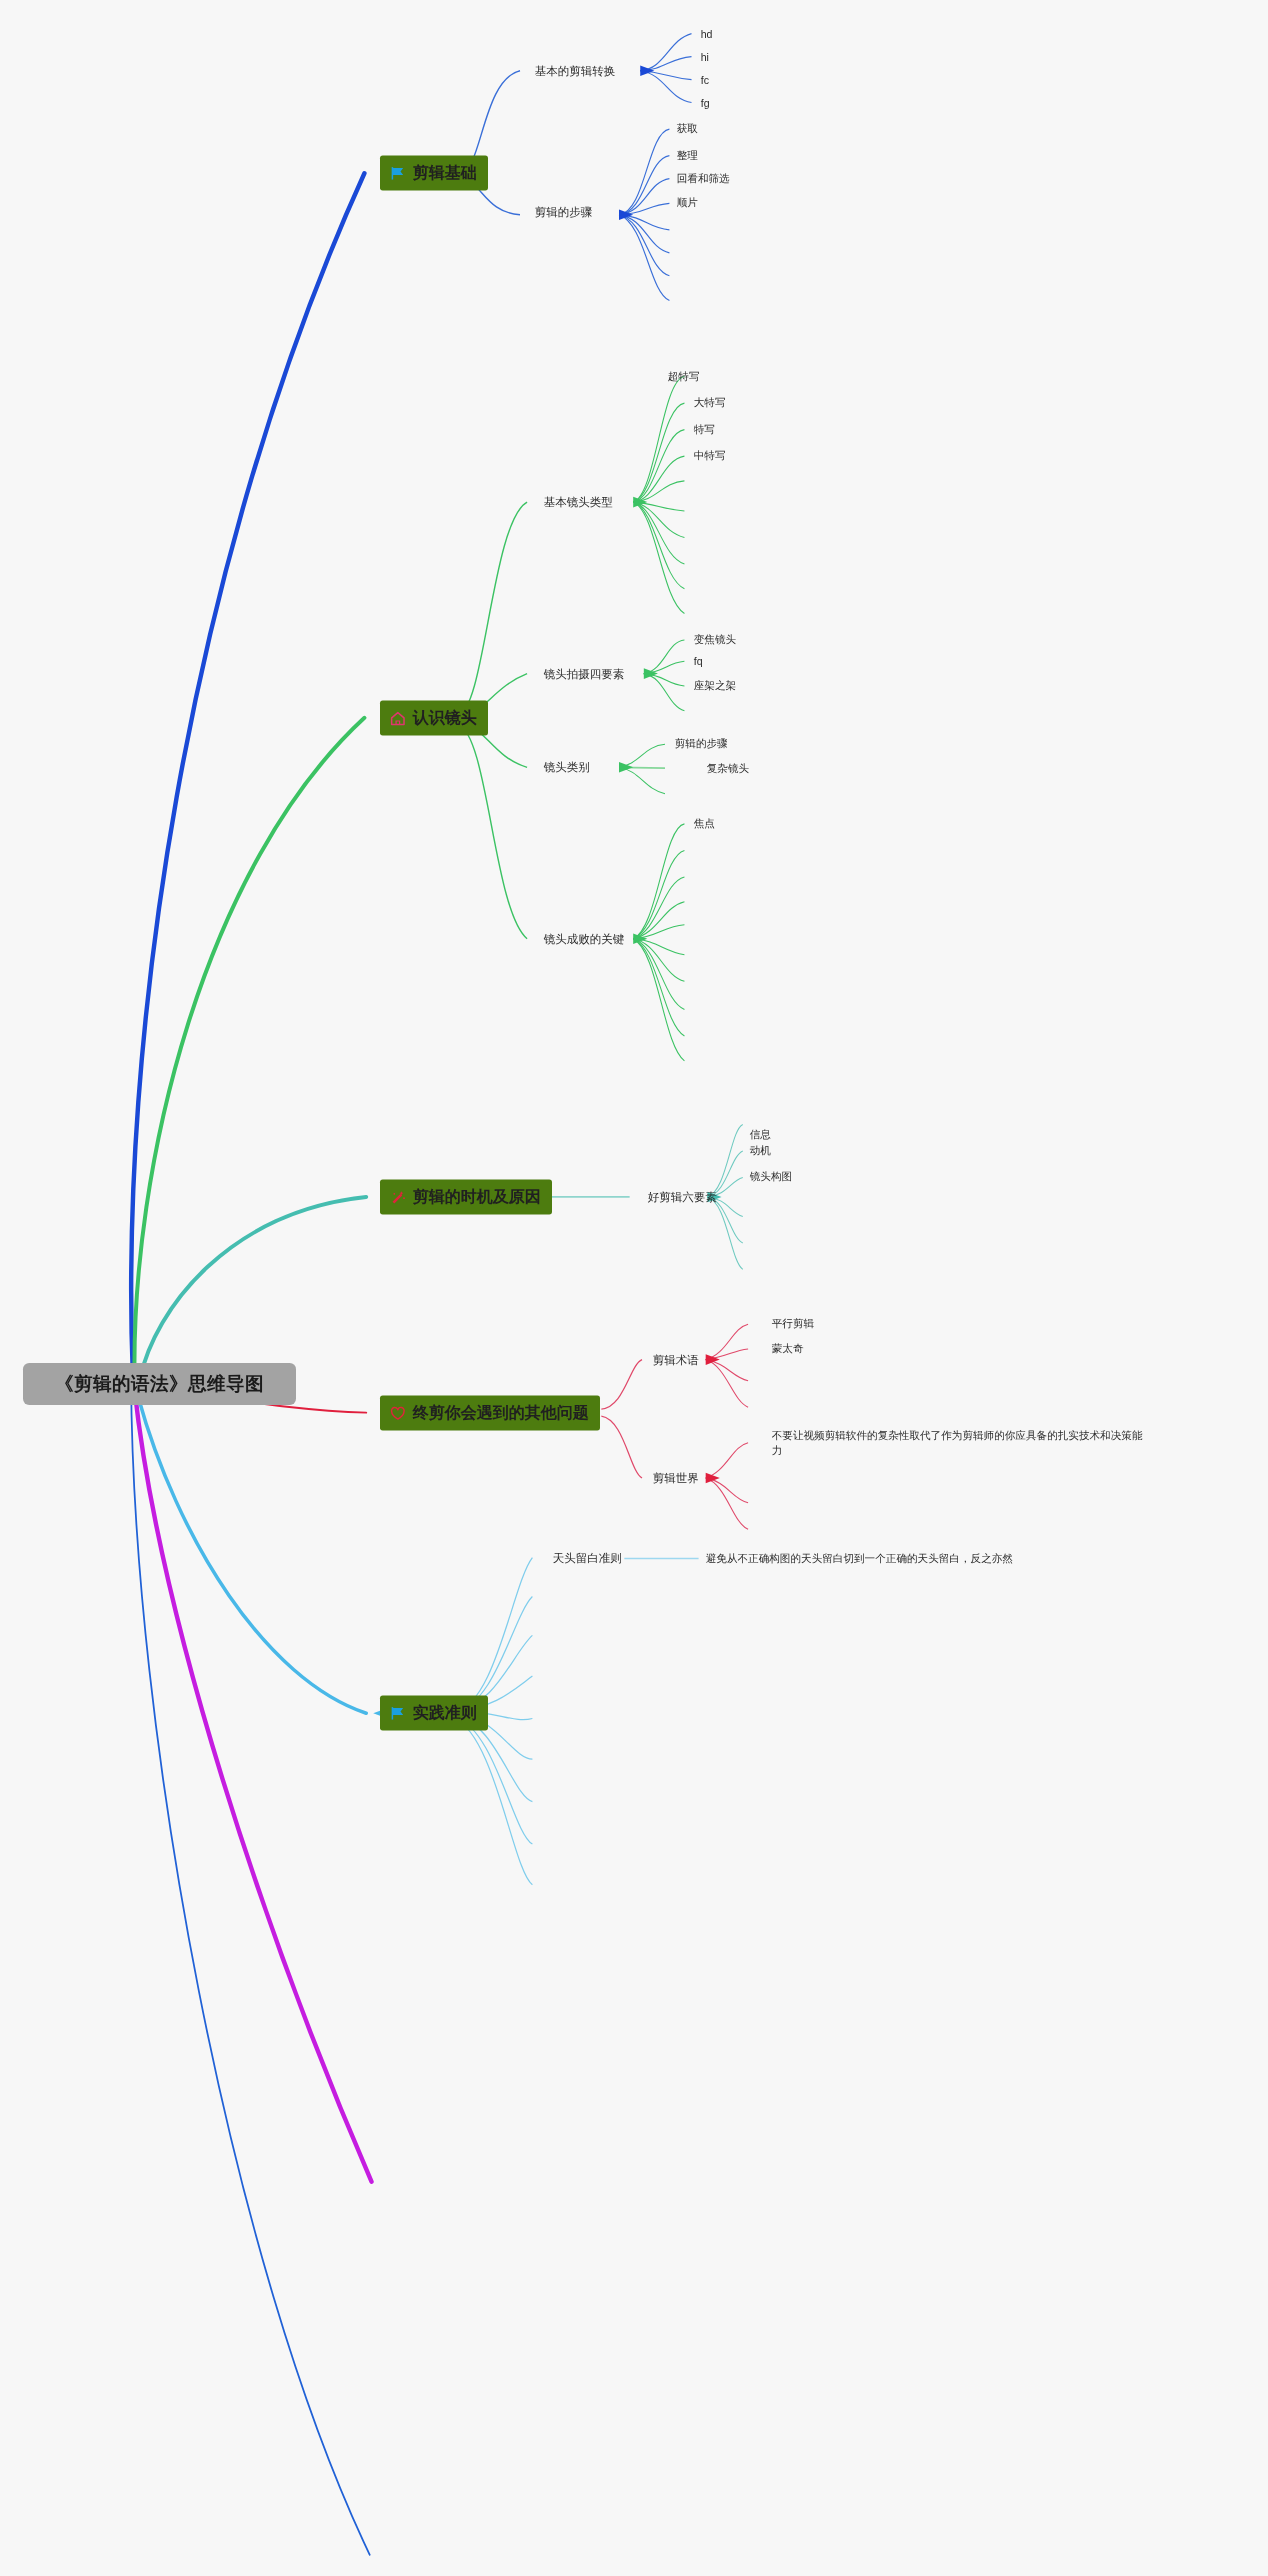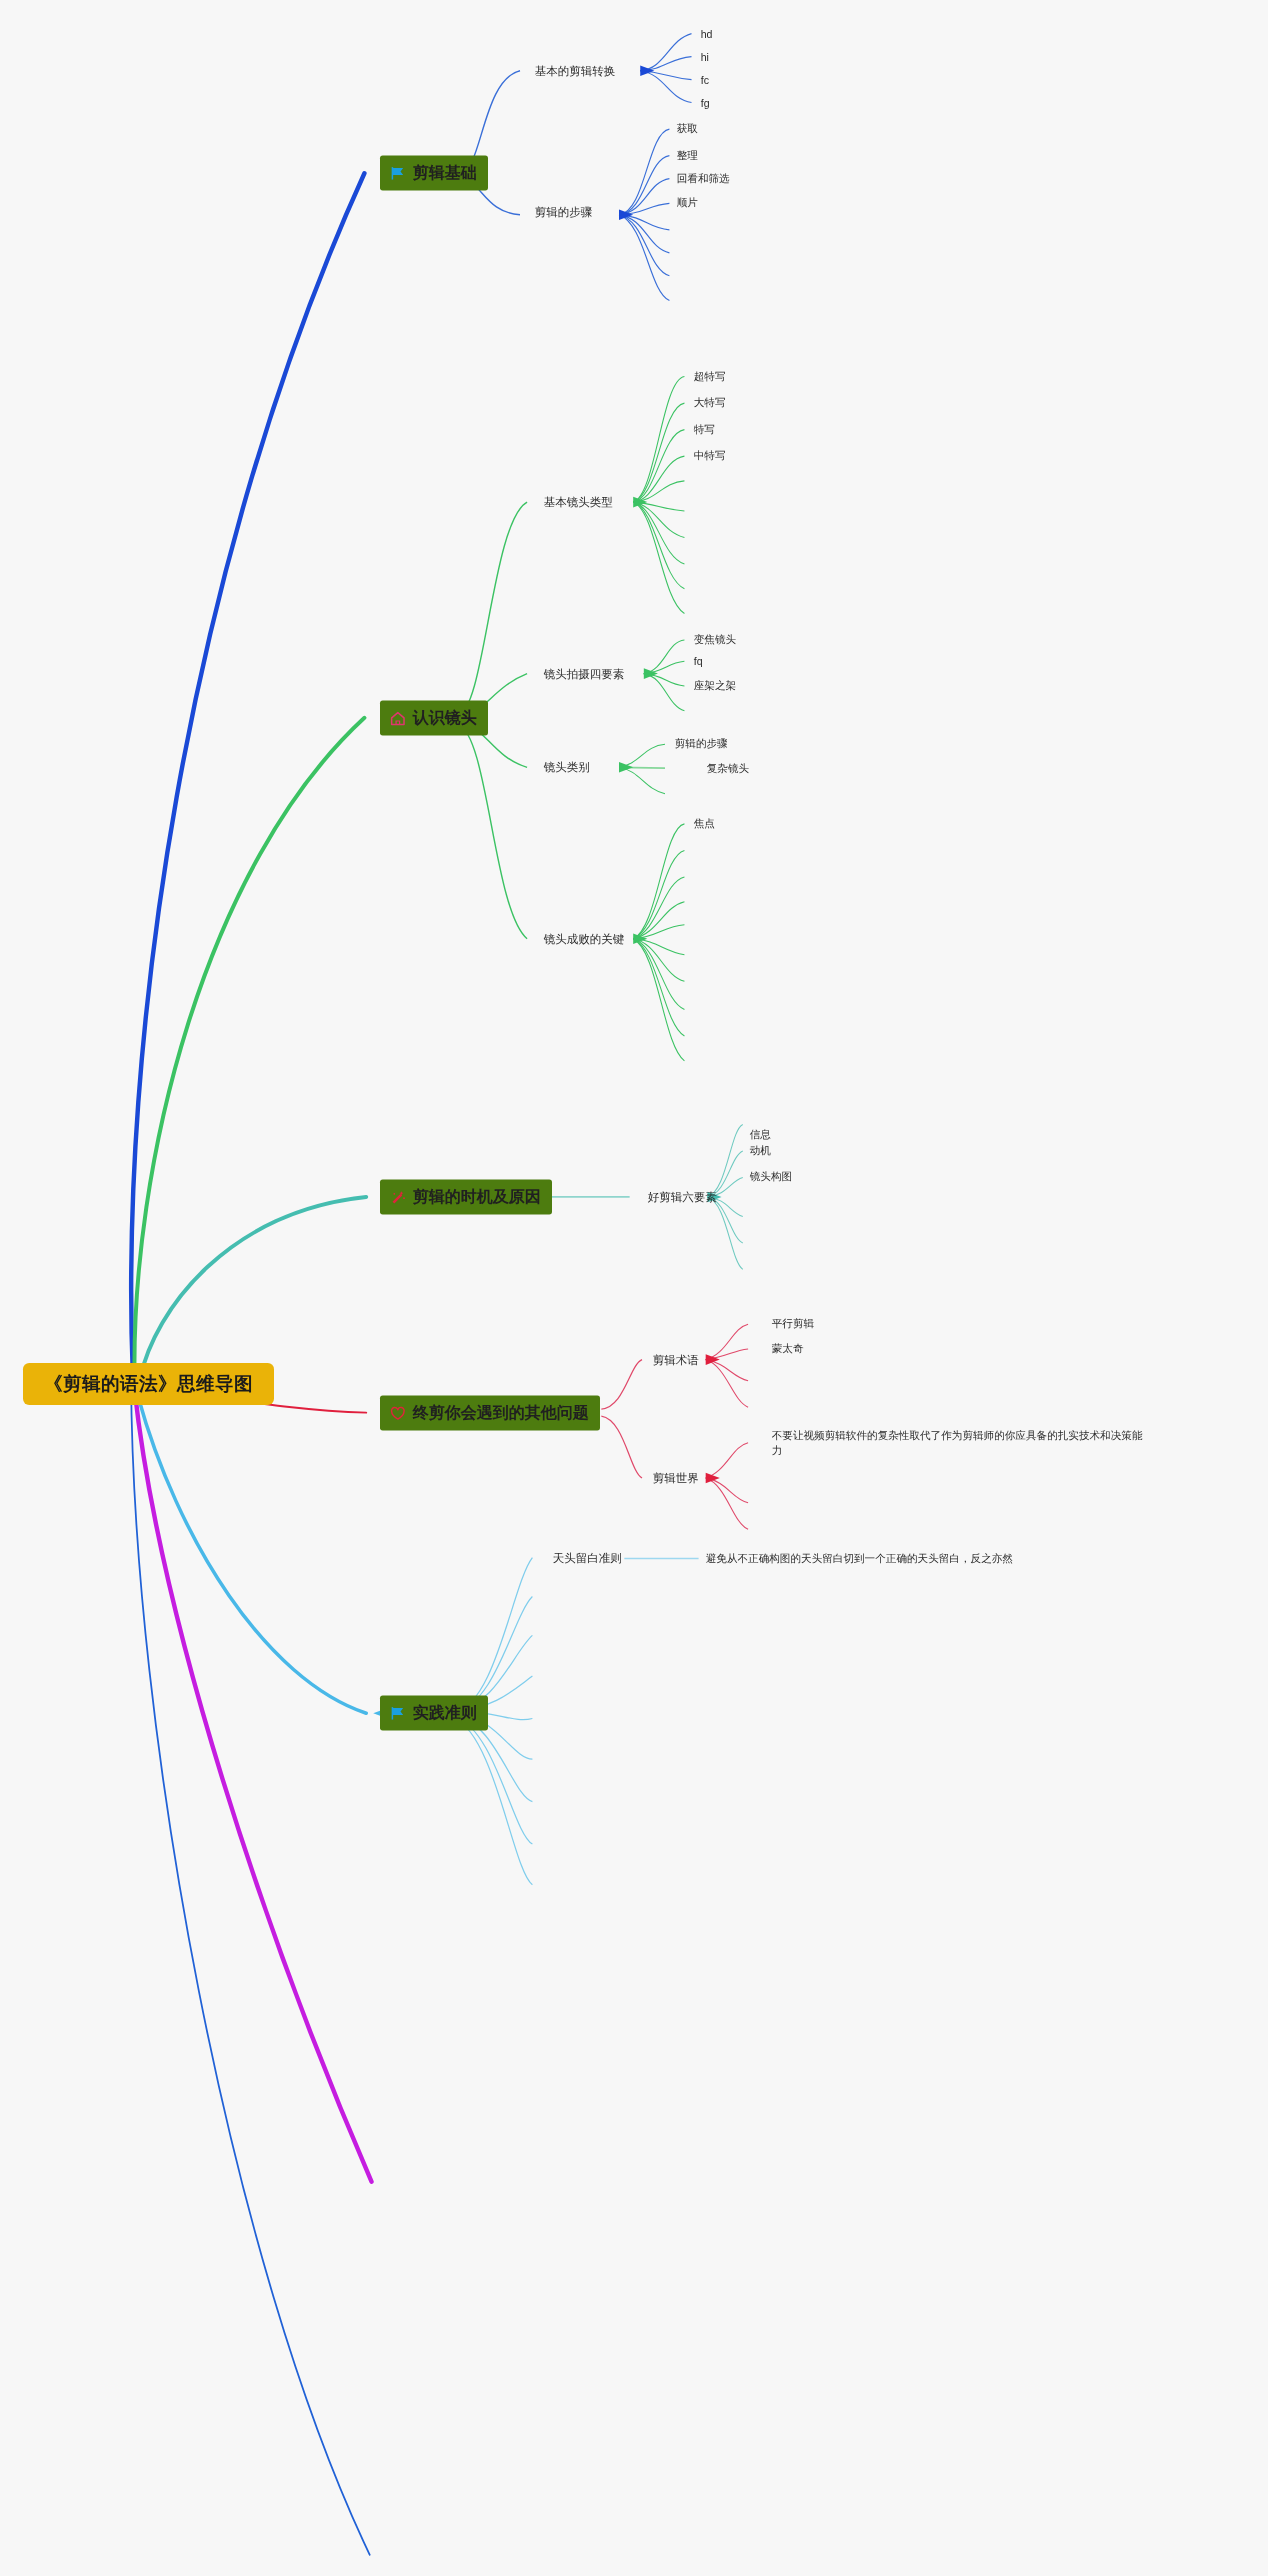--- a/index.html
+++ b/index.html
@@ -11,23 +11,23 @@
     position:relative;overflow:hidden;
   }
   #canvas{position:absolute;inset:0;width:1269px;height:2576px;}
   .node{
     position:absolute;
     display:flex;align-items:center;gap:6.2px;
     white-space:nowrap;
     transform:translateY(-50%);
   }
   .node.root{
-    background:#eab308;
+    background:#a3a3a3;
     border-radius:6.2px;
-    padding:8px 21px;
+    padding:8px 32px;
     font-size:18.6px;font-weight:bold;color:#1b1b1b;
     letter-spacing:0.4px;
   }
   .node.main{
     background:#4d7c0f;
     border-radius:2.7px;
     padding:7px 11.5px 7px 8.8px;
     font-size:16px;font-weight:bold;color:#202020;
   }
   .node.sub{
@@ -213,21 +213,21 @@
     <svg viewBox="0 0 20 20">
         <path d="M10 3.5 17 9.5v7.5H3V9.5z" fill="none" stroke="#e0356e" stroke-width="1.7" stroke-linejoin="round"></path>
         <path d="M8 17v-4h4v4" fill="none" stroke="#e0356e" stroke-width="1.4"></path>
       </svg>
   </span>
   <span>认识镜头</span>
 </div>
 <div class="node sub" style="left:541px;top:502px;">
     <span>基本镜头类型</span>
   </div>
-<div class="node leaf" style="left:691px;top:377px;">
+<div class="node leaf" style="left:665px;top:377px;">
     <span>超特写</span>
   </div>
 <div class="node leaf" style="left:691px;top:403px;">
     <span>大特写</span>
   </div>
 <div class="node leaf" style="left:691px;top:430px;">
     <span>特写</span>
   </div>
 <div class="node leaf" style="left:691px;top:456px;">
     <span>中特写</span>

